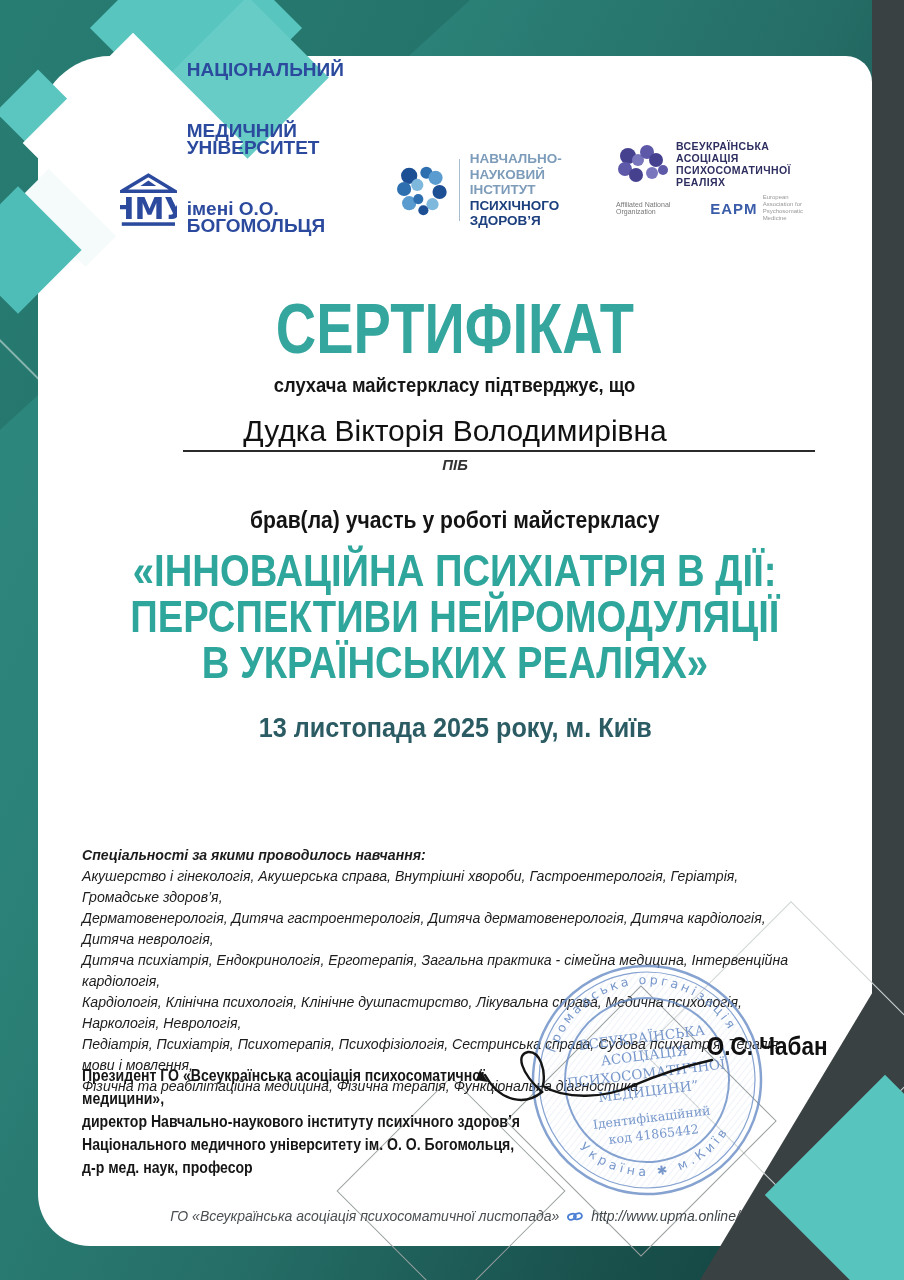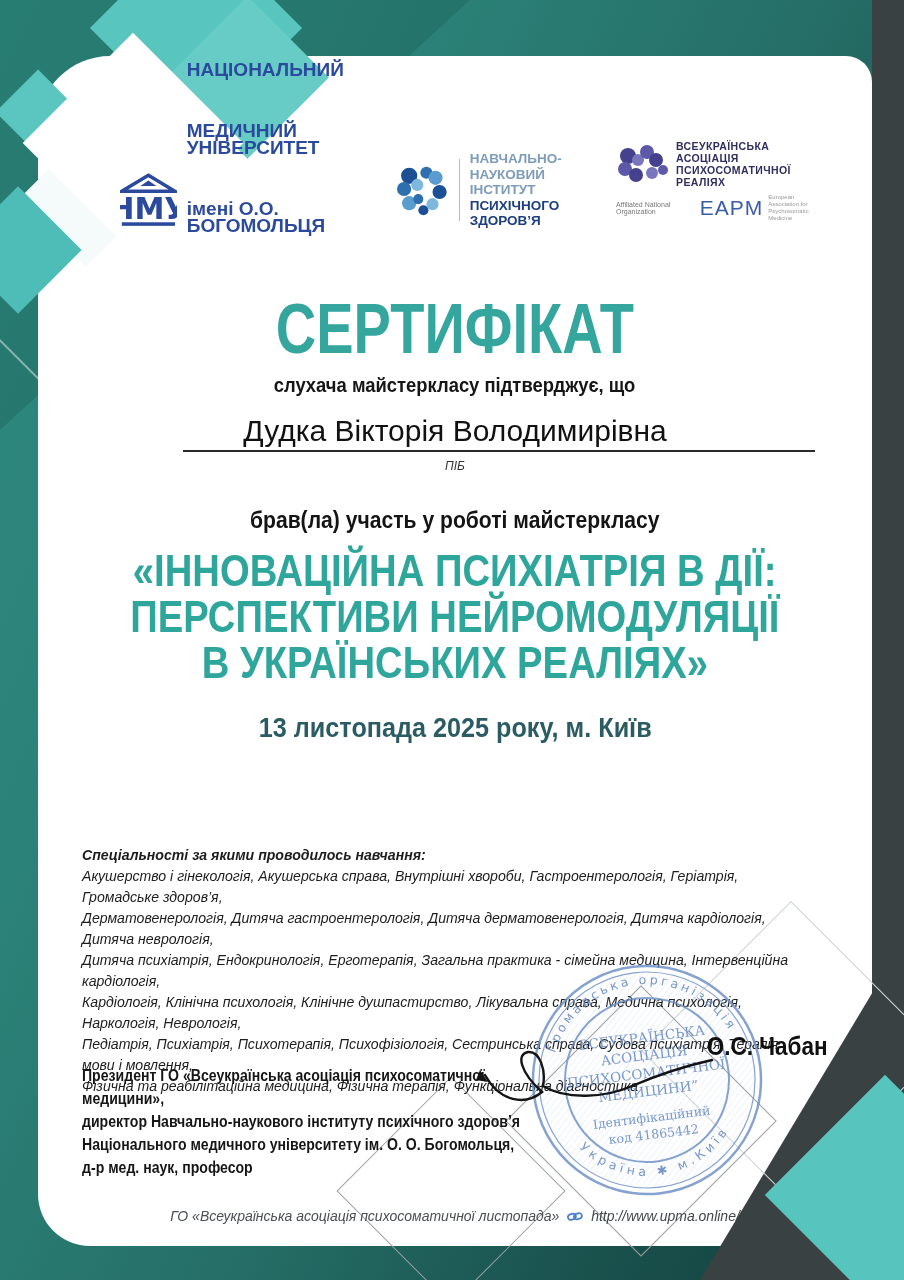--- a/index.html
+++ b/index.html
@@ -13,37 +13,37 @@
   
   .card{position:absolute;left:38px;top:56px;width:834px;height:1190px;background:#ffffff;
         border-radius:72px 26px 26px 52px;z-index:3;}
   .center{left:38px;width:834px;text-align:center;}
   .cond{display:inline-block;transform-origin:50% 50%;}
   .cond-l{display:inline-block;transform-origin:0 50%;}
   .title{font-size:70px;font-weight:800;color:#35a69e;line-height:66px;letter-spacing:0;}
   .subtitle{font-size:20px;font-weight:700;color:#161616;}
   .name{font-size:30px;color:#111;}
   .rule{position:absolute;left:183px;top:450px;width:632px;height:2px;background:#2a2a2a;z-index:4;}
-  .pib{font-size:12px;font-style:italic;color:#333;}
+  .pib{font-size:15px;font-style:italic;color:#333;font-weight:bold;}
   .took-part{font-size:24px;font-weight:700;color:#141414;}
   .event-line{font-size:45px;font-weight:800;color:#2fa69c;line-height:46px;}
   .date-line{font-size:28px;font-weight:700;color:#2b5b63;}
   .spec{font-style:italic;color:#1d1d1d;font-size:15px;line-height:21px;}
   .spec .hd{font-weight:700;}
   .sig-block{font-weight:700;color:#161616;font-size:16px;line-height:23px;}
   .chaban{font-size:25px;font-weight:700;color:#101010;}
   .footer{font-style:italic;color:#4a4f52;font-size:14px;}
   .footer .url{color:#3f464a;}
   
   .logo-text-nmu{font-size:19px;font-weight:700;color:#2b4a9e;line-height:17px;margin-top:44px;}
   .logo-inst-light{font-size:13.5px;font-weight:700;color:#7d9cba;line-height:15.5px;}
   .logo-inst-dark{font-size:13.5px;font-weight:800;color:#1c3f7e;line-height:15.5px;}
   .logo-assoc{font-size:10.5px;font-weight:800;color:#2e2e60;line-height:12px;letter-spacing:.4px;}
   .eapm-small{font-size:7px;color:#777;}
-  .eapm{font-size:21px;font-weight:400;color:#3b5ca8;letter-spacing:1px;}
+  .eapm{font-size:15px;font-weight:700;color:#3b5ca8;letter-spacing:1px;}
   .eapm-sub{font-size:6px;color:#999;line-height:7px;width:52px;}
   .vline{width:1px;background:#a8bccd;}
   
   .stamp{position:absolute;left:527px;top:960px;width:240px;height:240px;z-index:6;transform:rotate(-7deg);opacity:.92;}.z6{z-index:6;}.z7{z-index:7;}
 </style>
 </head>
 <body>
 
 <div class="page">
 

